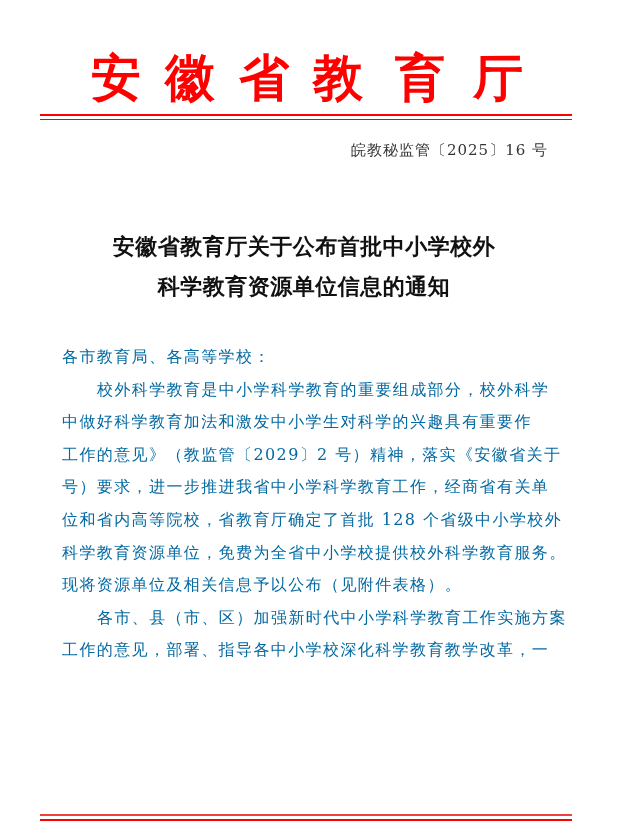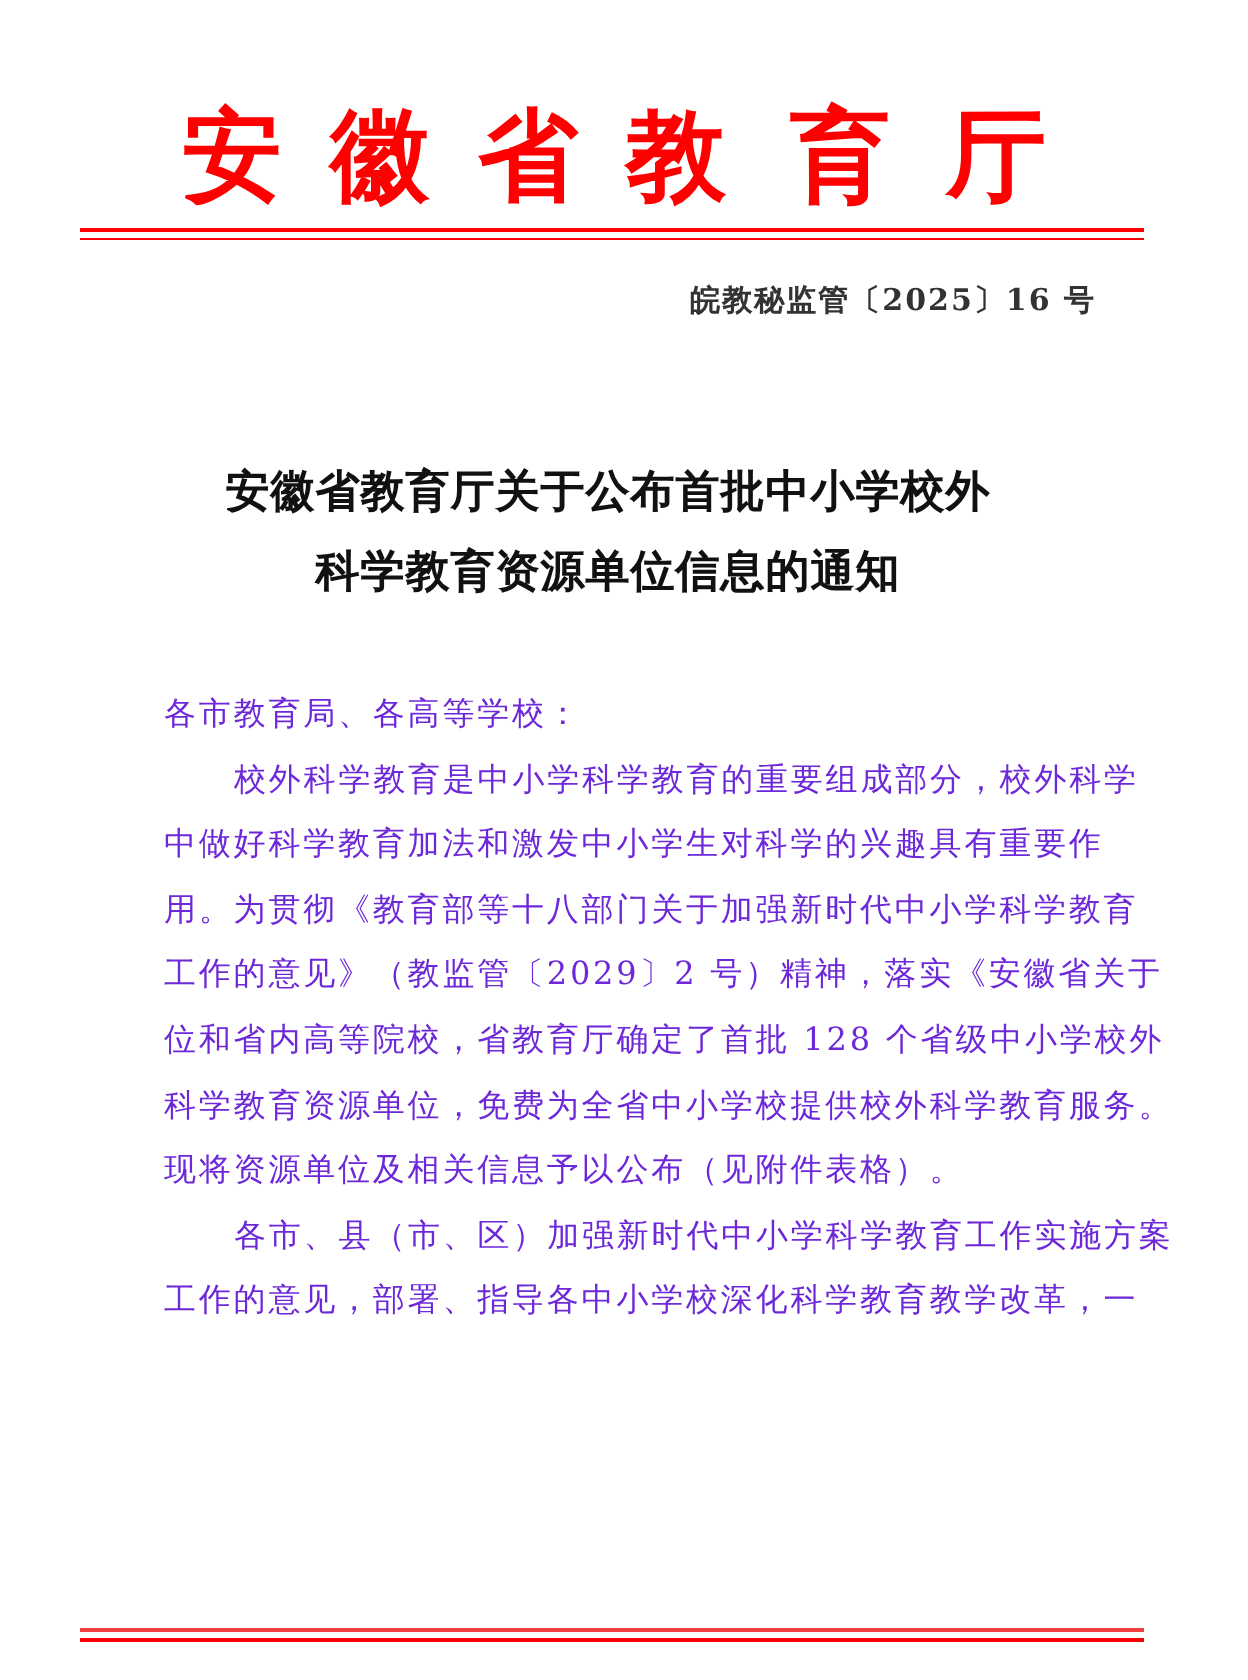--- a/index.html
+++ b/index.html
@@ -47,21 +47,20 @@
 
   .doc-number {
     position: absolute;
     top: 140px;
     right: 76px;
     font-size: 15px;
     line-height: 20px;
     color: #333333;
     letter-spacing: 1px;
     white-space: nowrap;
-    font-weight: bold;
   }
   .title {
     position: absolute;
     left: 0;
     width: 624px;
     text-align: center;
     font-size: 22px;
     font-weight: bold;
     color: #111111;
     white-space: nowrap;
@@ -70,24 +69,23 @@
   .title-line-1 { top: 231px; line-height: 30px; left: -8px; }
   .title-line-2 { top: 271px; line-height: 30px; left: -8px; }
 
   .body-text {
     position: absolute;
     left: 62px;
     top: 341px;
     width: 502px;
     font-size: 16px;
     line-height: 32.6px;
-    color: #6d28d9;
+    color: #0369a1;
     letter-spacing: 1.4px;
     text-align: justify;
-    margin-left: 20px;
   }
   .line {
     display: block;
     white-space: nowrap;
     height: 32.6px;
   }
 </style>
 </head>
 <body>
 
@@ -107,22 +105,22 @@
 
 <div class="title title-line-1">安徽省教育厅关于公布首批中小学校外</div>
 <div class="title title-line-2">科学教育资源单位信息的通知</div>
 
 <div class="body-text">
   <span class="line">各市教育局、各高等学校：</span>
 
   <div>
     <span class="line" style="padding-left:35px">校外科学教育是中小学科学教育的重要组成部分，校外科学</span>
     <span class="line">中做好科学教育加法和激发中小学生对科学的兴趣具有重要作</span>
-    <span class="line">用。为贯彻《教育部等十八部门关于加强新时代中小学科学教育</span>
     <span class="line">工作的意见》（教监管〔2029〕2 号）精神，落实《安徽省关于</span>
+    <span class="line">号）要求，进一步推进我省中小学科学教育工作，经商省有关单</span>
     <span class="line">位和省内高等院校，省教育厅确定了首批 128 个省级中小学校外</span>
     <span class="line">科学教育资源单位，免费为全省中小学校提供校外科学教育服务。</span>
     <span class="line">现将资源单位及相关信息予以公布（见附件表格）。</span>
   </div>
 
   <div>
     <span class="line" style="padding-left:35px">各市、县（市、区）加强新时代中小学科学教育工作实施方案</span>
     <span class="line">工作的意见，部署、指导各中小学校深化科学教育教学改革，一</span>
   </div>
 </div>

